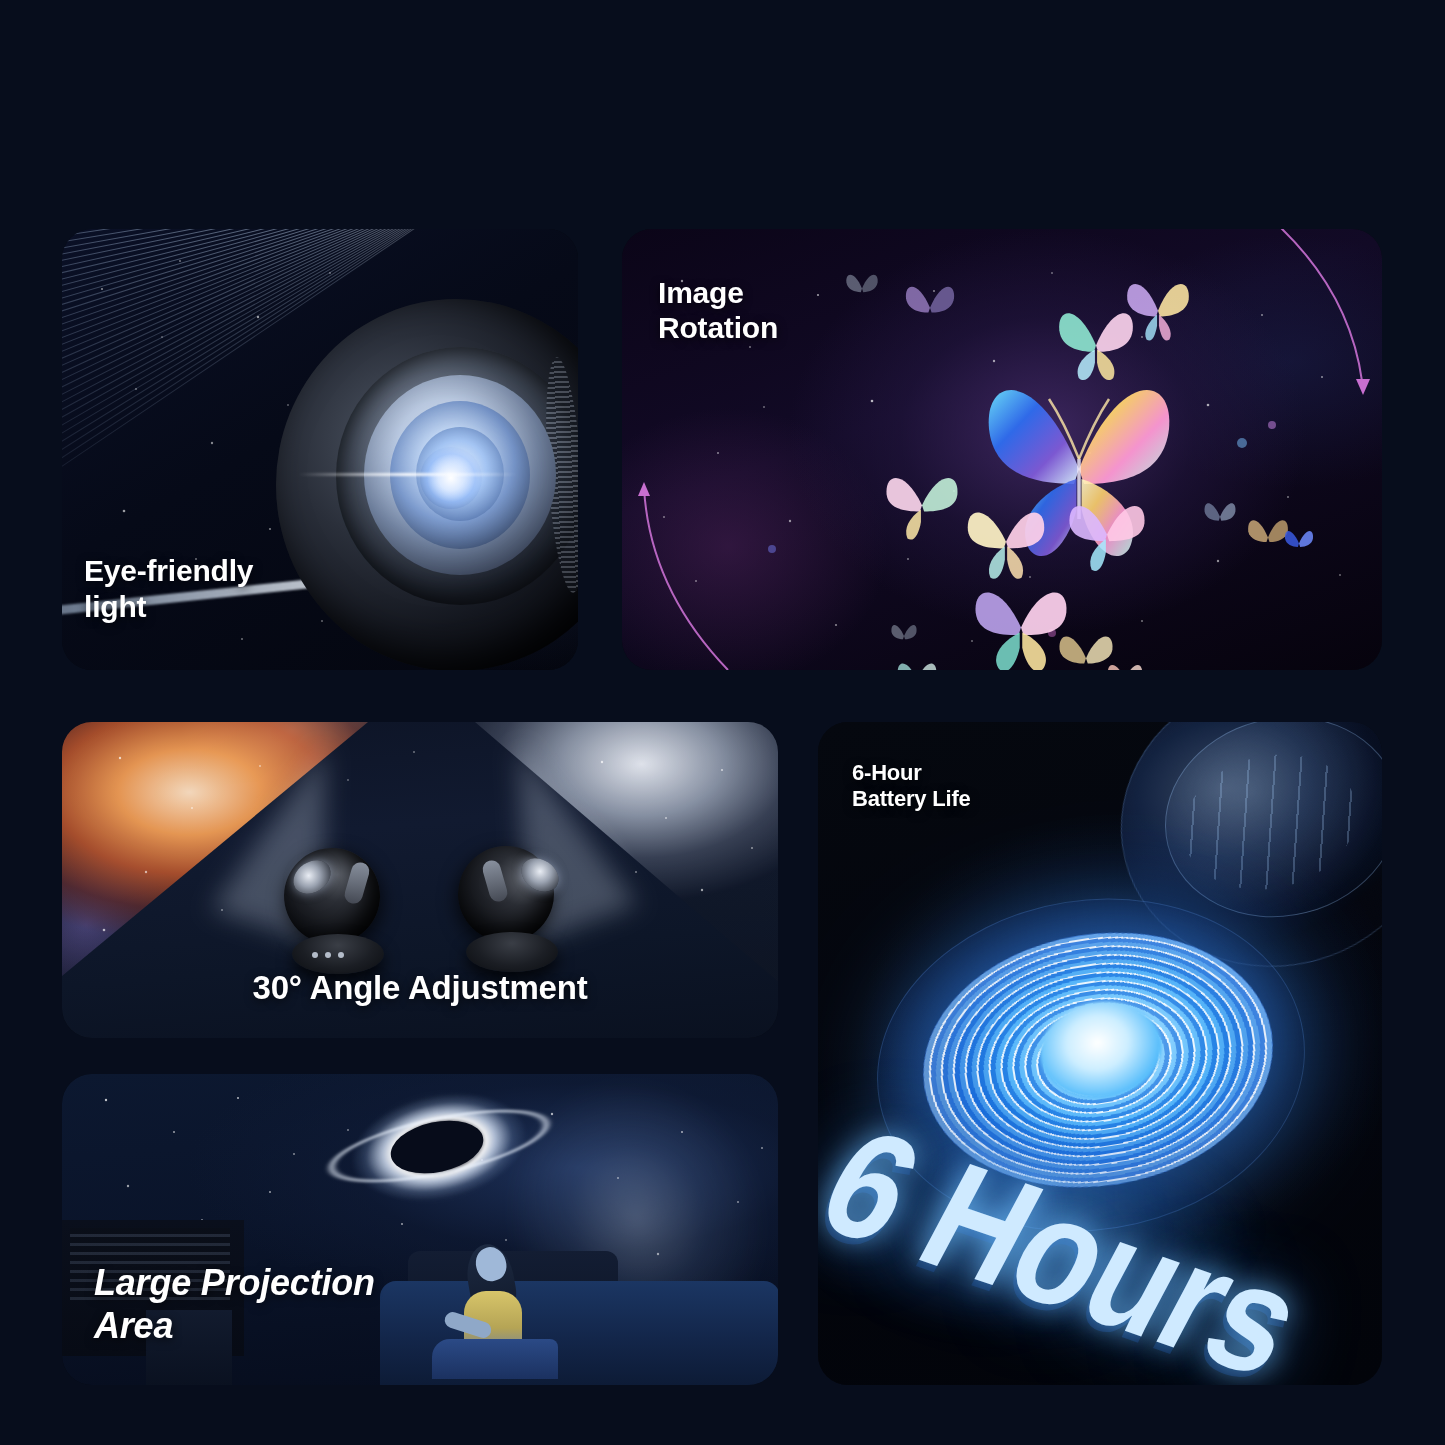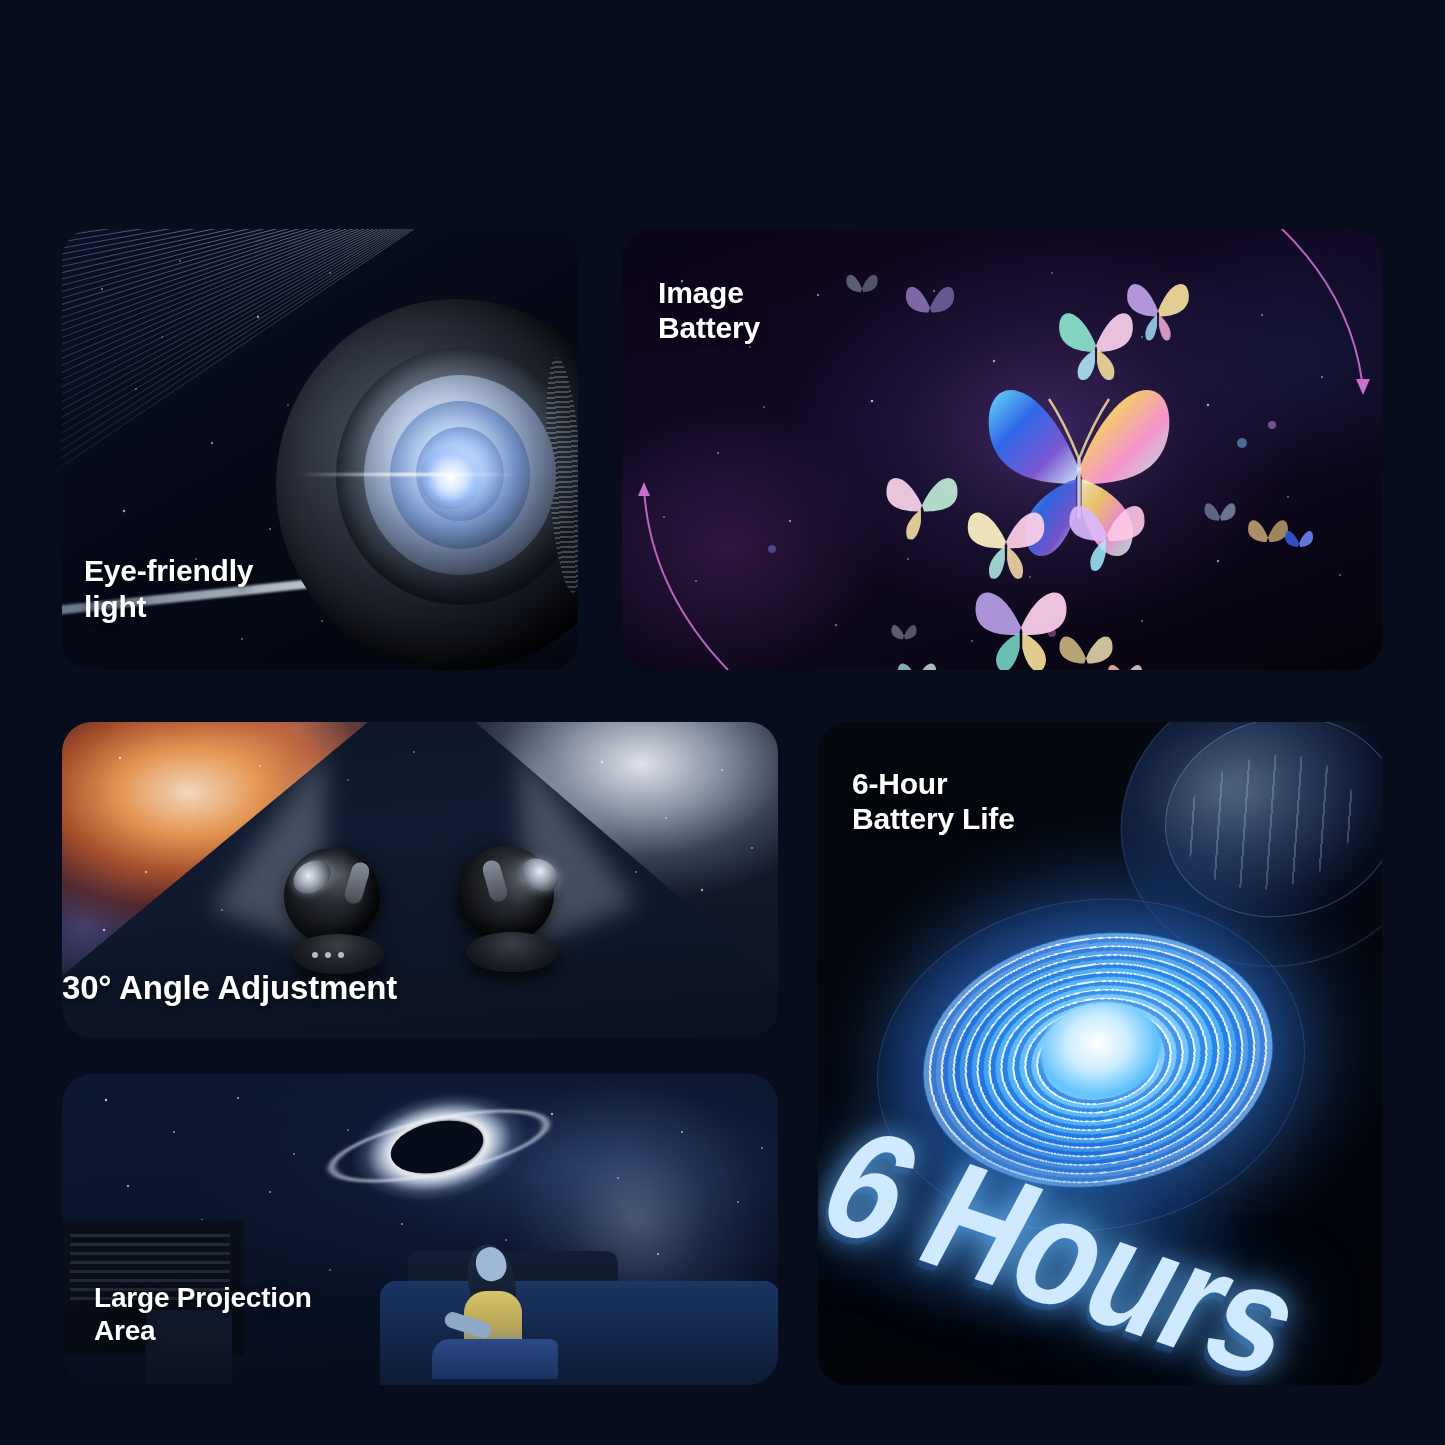--- a/index.html
+++ b/index.html
@@ -242,21 +242,21 @@
   }
   #card-angle .dev-l{ left:218px; top:126px; }
   #card-angle .dev-l .ball{ transform:rotate(-16deg); }
   #card-angle .dev-l .lens{ left:12px; top:14px; transform:rotate(-34deg); }
   #card-angle .dev-l .trim{ left:68px; top:14px; transform:rotate(16deg); }
   #card-angle .dev-r{ right:206px; top:124px; }
   #card-angle .dev-r .ball{ transform:rotate(16deg); }
   #card-angle .dev-r .lens{ right:12px; top:14px; transform:rotate(34deg); }
   #card-angle .dev-r .trim{ right:68px; top:14px; transform:rotate(-16deg); }
   #card-angle .label{
-    left:0; right:0; bottom:30px; text-align:left; font-size:33px;
+    left:0; right:0; bottom:30px; text-align:center; font-size:33px;
   }
 
   
   #card-proj{ left:62px; top:1074px; width:716px; height:311px; }
   #card-proj .bg{
     position:absolute; inset:0;
     background:
       radial-gradient(ellipse 70% 60% at 72% 30%, rgba(36,58,104,.75) 0%, rgba(16,28,56,.5) 45%, rgba(6,12,26,0) 78%),
       linear-gradient(175deg,#0c1830 0%,#0a142a 45%,#060c1c 100%);
   }
@@ -336,21 +336,21 @@
     border-radius:22px 22px 8px 8px;
   }
   #card-proj .person .arm{
     position:absolute; left:-4px; top:70px; width:48px; height:16px;
     background:#8fa8c8; border-radius:9px; transform:rotate(18deg);
   }
   #card-proj .person .blanket{
     position:absolute; left:-16px; top:92px; width:126px; height:40px;
     background:linear-gradient(180deg,#2b4a86,#1b3160); border-radius:18px 8px 0 0;
   }
-  #card-proj .label{ left:32px; bottom:38px; font-size:28px; }
+  #card-proj .label{ left:32px; bottom:38px; font-size:36px;font-style:italic; }
 
   
   #card-batt{ left:818px; top:722px; width:564px; height:663px; }
   #card-batt .bg{
     position:absolute; inset:0;
     background:
       radial-gradient(ellipse 62% 42% at 56% 46%, rgba(22,64,132,.55) 0%, rgba(10,28,64,.3) 46%, rgba(3,6,14,0) 78%),
       linear-gradient(170deg,#05080f 0%,#03050c 55%,#02040a 100%);
   }
   #card-batt .lid{
@@ -422,21 +422,21 @@
     position:absolute;
     left:0; top:40px;
     font-size:132px; font-weight:700;
     color:#cfeaff;
     letter-spacing:-2px;
     white-space:nowrap;
     transform:rotate(19deg) skewX(-9deg) scaleY(1.18);
     transform-origin:0 50%;
     text-shadow:0 0 26px rgba(110,190,255,.85), 0 0 64px rgba(60,150,255,.6), 0 6px 0 rgba(20,70,150,.35);
   }
-  #card-batt .label{ left:34px; top:44px; font-size:30px; }
+  #card-batt .label{ left:34px; top:38px; font-size:22px; }
 </style>
 </head>
 <body>
 
 <div id="page">
 
 
   <div class="card" id="card-eye">
     <div class="sky"></div>
     <svg class="stars" viewBox="0 0 516 441">
@@ -670,21 +670,21 @@
       <path d="M110 222 C60 170 30 110 26 40" stroke="#c86fd0" stroke-width="2" fill="none" opacity=".9"></path>
       <path d="M26 34 L20 48 L32 48 Z" fill="#c86fd0"></path>
     </svg>
     <svg class="arc arc-right" width="120" height="190" viewBox="0 0 120 190">
       <path d="M14 8 C62 54 88 104 96 162" stroke="#c86fd0" stroke-width="2" fill="none" opacity=".9"></path>
       <path d="M97 176 L90 160 L104 160 Z" fill="#c86fd0"></path>
     </svg>
 
 
     <div class="card-label label">Image
-Battery</div>
+Rotation</div>
   </div>
 
   <div class="card" id="card-angle">
     <div class="bg"></div>
     <div class="neb-orange"></div>
     <div class="neb-gray"></div>
 
     <svg class="stars" viewBox="0 0 716 316">
       <g fill="#ffffff">
         <circle cx="58" cy="36" r="1.2" opacity=".7"></circle>

